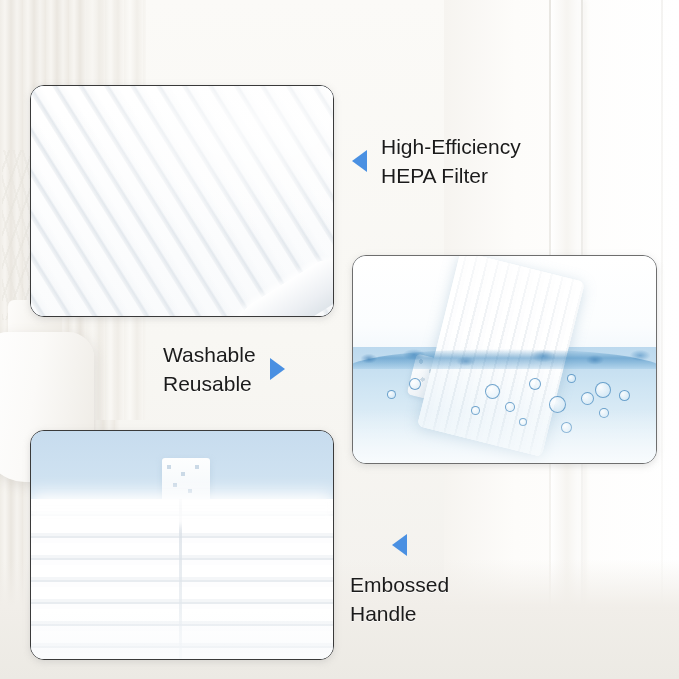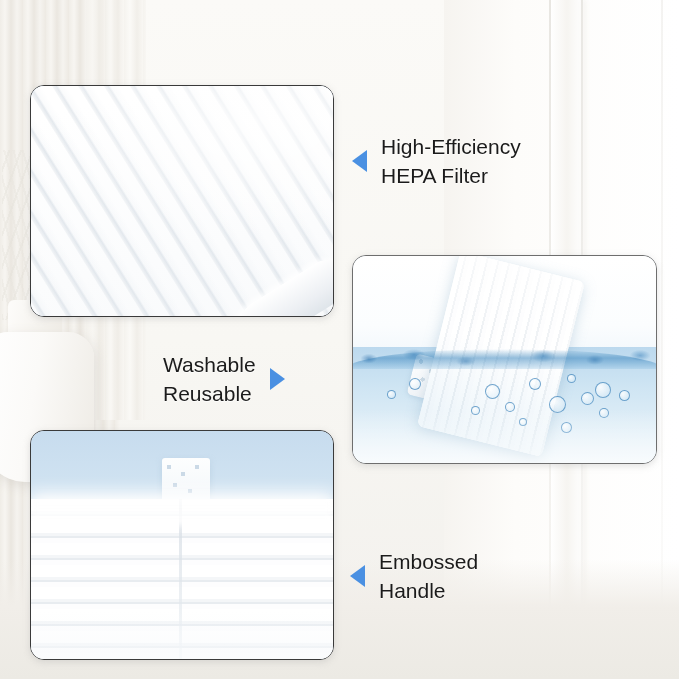--- a/index.html
+++ b/index.html
@@ -286,22 +286,22 @@
     border-bottom: 11px solid transparent;
     border-right: 15px solid #4a90e2;
   }
   .tri-right {
     border-top: 11px solid transparent;
     border-bottom: 11px solid transparent;
     border-left: 15px solid #4a90e2;
   }
 
   #callout-hepa   { left: 352px; top: 132px; justify-content: flex-end; }
-  #callout-wash   { left: 163px; top: 350px; }
-  #callout-emboss { left: 350px; top: 547px; }
+  #callout-wash   { left: 163px; top: 340px; }
+  #callout-emboss { left: 350px; top: 534px; flex-direction: column; }
 </style>
 </head>
 <body>
 
 <div id="root">
 
   <div class="bg-base"></div>
   <div class="bg-top-soft"></div>
   <div class="bg-right-wall"></div>
   <div class="bg-right-glass"></div>

